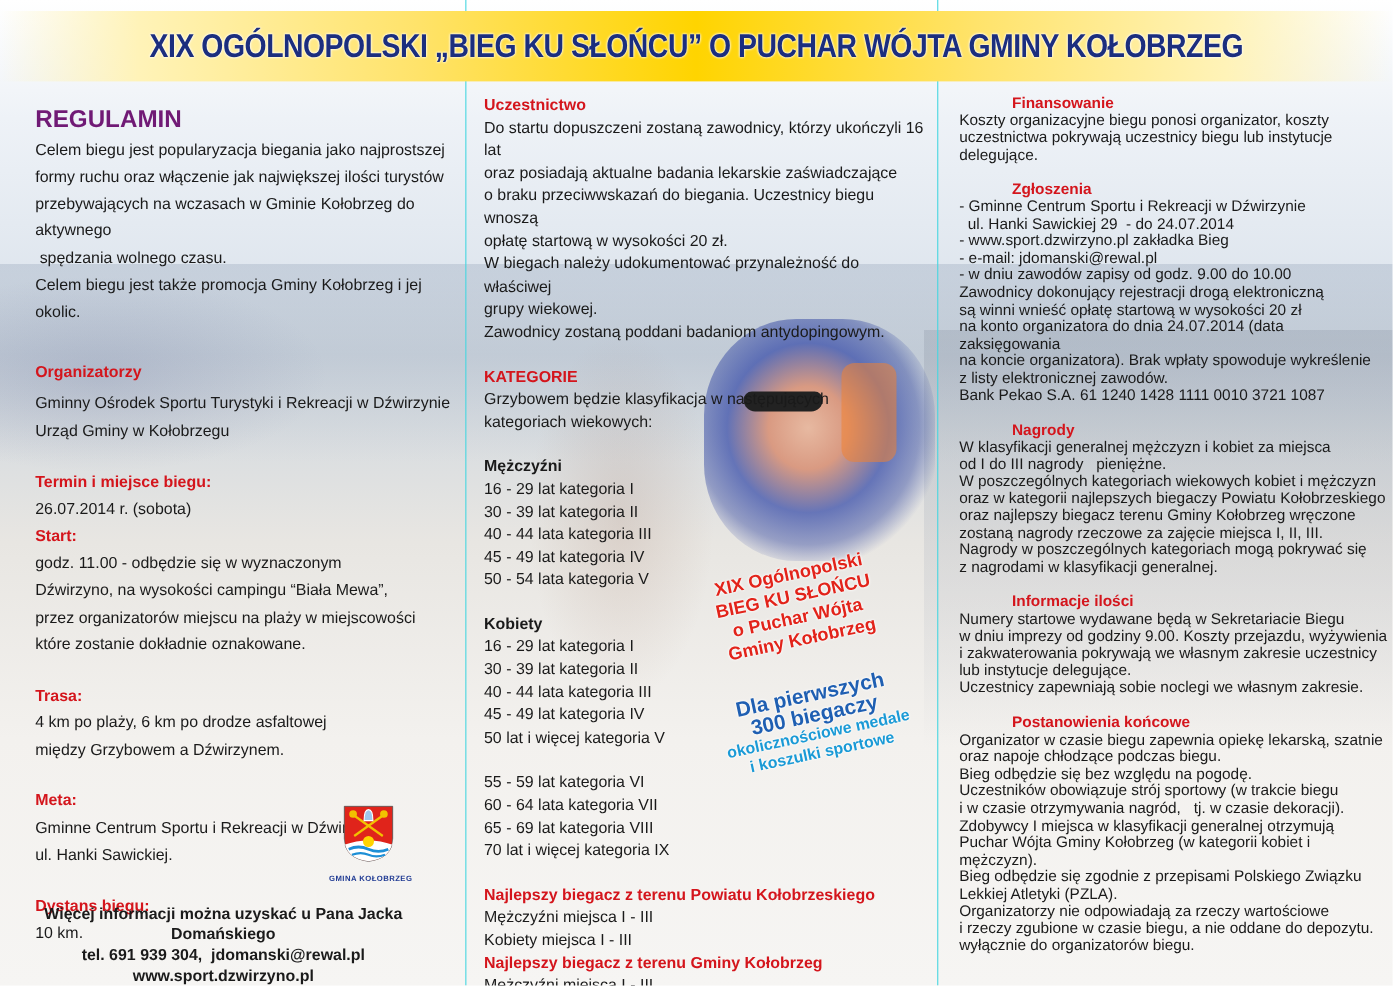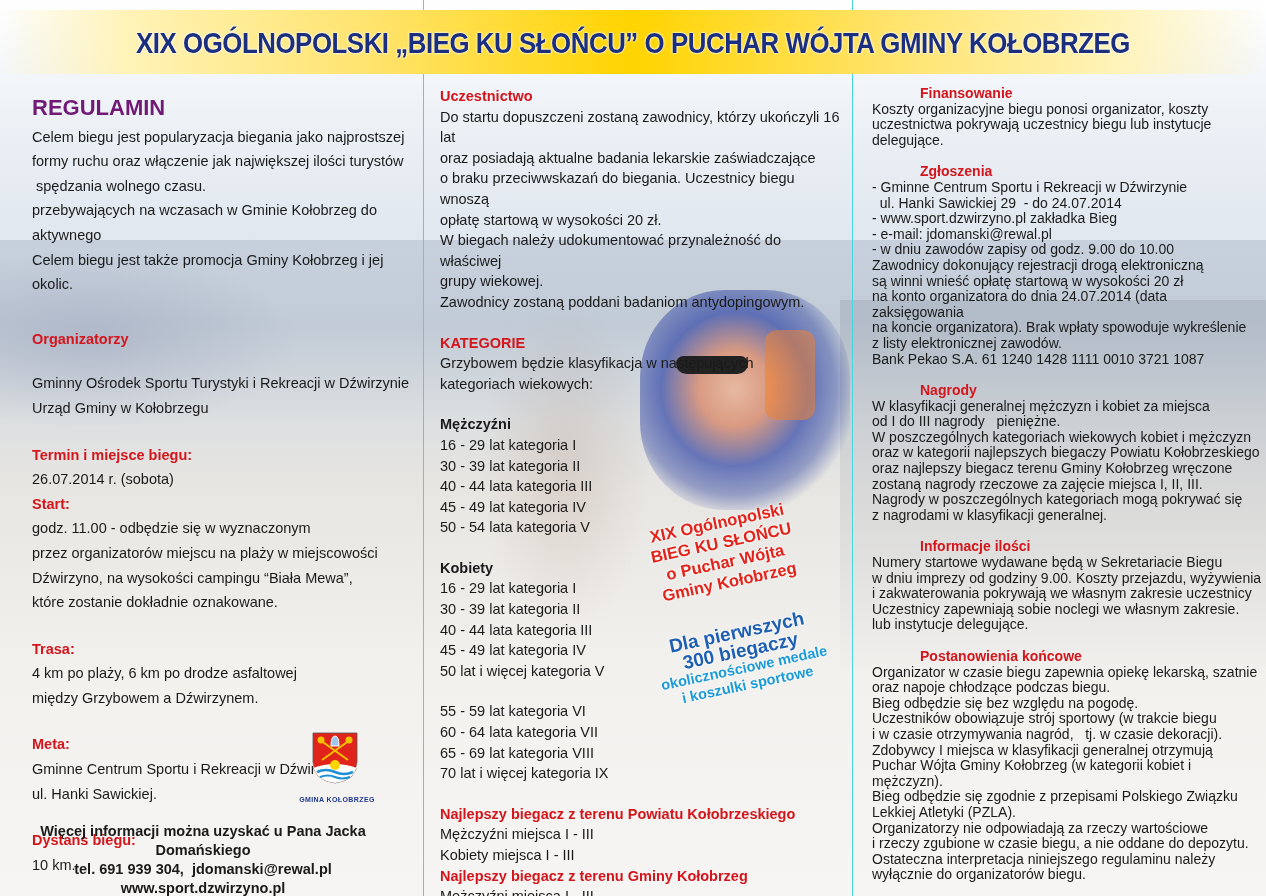--- a/index.html
+++ b/index.html
@@ -74,41 +74,41 @@
 <div class="fold f2"></div>
 
 <div class="banner"></div>
 <div class="title">XIX OGÓLNOPOLSKI „BIEG KU SŁOŃCU” O PUCHAR WÓJTA GMINY KOŁOBRZEG</div>
 
 <div class="col col1">
   <div class="reg-title">REGULAMIN</div>
   <div class="p">
     <div>Celem biegu jest popularyzacja biegania jako najprostszej</div>
     <div>formy ruchu oraz włączenie jak największej ilości turystów</div>
+    <div>przebywających na wczasach w Gminie Kołobrzeg do aktywnego</div>
     <div style="white-space:pre"> spędzania wolnego czasu.</div>
-    <div>przebywających na wczasach w Gminie Kołobrzeg do aktywnego</div>
     <div>Celem biegu jest także promocja Gminy Kołobrzeg i jej okolic.</div>
   </div>
   <div class="gap"></div>
     <div style="height:8px"></div>
   <div class="p">
     <div class="h">Organizatorzy</div>
-    <div style="margin-top:20px">Gminny Ośrodek Sportu Turystyki i Rekreacji w Dźwirzynie</div>
+    <div style="margin-top:4px">Gminny Ośrodek Sportu Turystyki i Rekreacji w Dźwirzynie</div>
     <div>Urząd Gminy w Kołobrzegu</div>
   </div>
   <div class="gap"></div>
   <div class="p">
     <div class="h">Termin i miejsce biegu:</div>
     <div>26.07.2014 r. (sobota)</div>
   </div>
   <div class="p">
     <div class="h">Start:</div>
     <div>godz. 11.00 - odbędzie się w wyznaczonym</div>
+    <div>Dźwirzyno, na wysokości campingu “Biała Mewa”,</div>
     <div>przez organizatorów miejscu na plaży w miejscowości</div>
-    <div>Dźwirzyno, na wysokości campingu “Biała Mewa”,</div>
     <div>które zostanie dokładnie oznakowane.</div>
   </div>
   <div class="gap"></div>
   <div class="p">
     <div class="h">Trasa:</div>
     <div>4 km po plaży, 6 km po drodze asfaltowej</div>
     <div>między Grzybowem a Dźwirzynem.</div>
   </div>
   <div class="gap"></div>
   <div class="p">
@@ -244,33 +244,32 @@
     <div>zostaną nagrody rzeczowe za zajęcie miejsca I, II, III.</div>
     <div>Nagrody w poszczególnych kategoriach mogą pokrywać się</div>
     <div>z nagrodami w klasyfikacji generalnej.</div>
   </div>
   <div class="gap"></div>
   <div>
     <div class="h">Informacje ilości</div>
     <div>Numery startowe wydawane będą w Sekretariacie Biegu</div>
     <div>w dniu imprezy od godziny 9.00. Koszty przejazdu, wyżywienia</div>
     <div>i zakwaterowania pokrywają we własnym zakresie uczestnicy</div>
+    <div>lub instytucje delegujące.</div>
     <div>Uczestnicy zapewniają sobie noclegi we własnym zakresie.</div>
-    <div>lub instytucje delegujące.</div>
   </div>
   <div class="gap"></div>
   <div>
     <div class="h">Postanowienia końcowe</div>
     <div>Organizator w czasie biegu zapewnia opiekę lekarską, szatnie</div>
     <div>oraz napoje chłodzące podczas biegu.</div>
     <div>Bieg odbędzie się bez względu na pogodę.</div>
     <div>Uczestników obowiązuje strój sportowy (w trakcie biegu</div>
     <div style="white-space:pre">i w czasie otrzymywania nagród,   tj. w czasie dekoracji).</div>
     <div>Zdobywcy I miejsca w klasyfikacji generalnej otrzymują</div>
     <div>Puchar Wójta Gminy Kołobrzeg (w kategorii kobiet i mężczyzn).</div>
     <div>Bieg odbędzie się zgodnie z przepisami Polskiego Związku</div>
     <div>Lekkiej Atletyki (PZLA).</div>
     <div>Organizatorzy nie odpowiadają za rzeczy wartościowe</div>
     <div>i rzeczy zgubione w czasie biegu, a nie oddane do depozytu.</div>
-    <div>Ostateczna interpretacja niniejszego regulaminu należy</div>
     <div>wyłącznie do organizatorów biegu.</div>
   </div>
 </div>
 
 </body></html>

